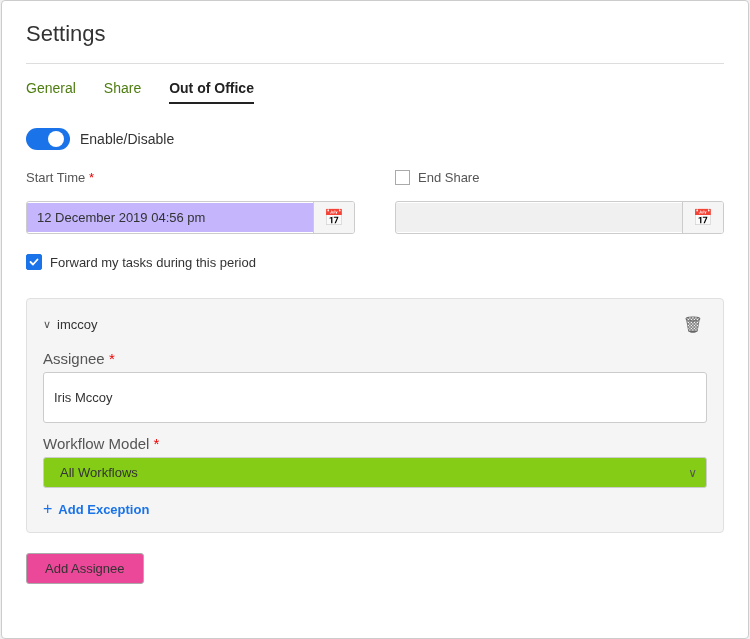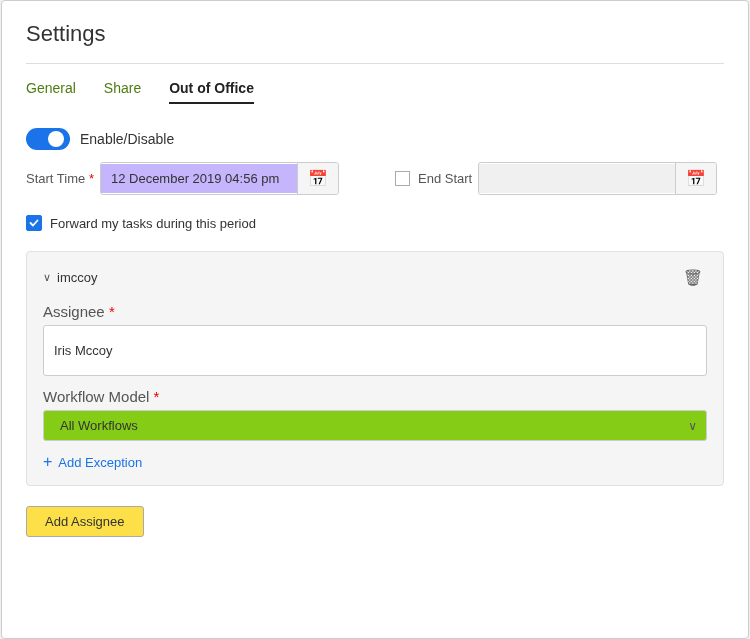--- a/index.html
+++ b/index.html
@@ -45,21 +45,21 @@
     }
     .tab.active {
       color: #222;
       font-weight: 600;
       border-bottom: 2px solid #222;
     }
     .enable-row {
       display: flex;
       align-items: center;
       gap: 10px;
-      margin-bottom: 12px;
+      margin-bottom: 20px;
     }
     .toggle-switch {
       position: relative;
       width: 44px;
       height: 22px;
       cursor: pointer;
     }
     .toggle-switch .track {
       width: 44px;
       height: 22px;
@@ -79,24 +79,23 @@
       font-size: 14px;
       color: #333;
     }
     .time-row {
       display: flex;
       gap: 40px;
       margin-bottom: 20px;
     }
     .time-group {
       display: flex;
-      flex-direction: row;
-      gap: 6px;
+      flex-direction: column;
+      gap: 16px;
       flex: 1;
-      align-items: center;
     }
     .field-label {
       font-size: 13px;
       color: #555;
     }
     .field-label .required {
       color: #e00;
     }
     .time-input-wrapper {
       display: flex;
@@ -140,21 +139,21 @@
       width: 15px;
       height: 15px;
       border: 1px solid #aaa;
       background: #fff;
       cursor: pointer;
     }
     .forward-row {
       display: flex;
       align-items: center;
       gap: 8px;
-      margin-bottom: 20px;
+      margin-bottom: 28px;
     }
     .checked-box {
       width: 16px;
       height: 16px;
       background: #1a73e8;
       border: 1px solid #1a73e8;
       border-radius: 2px;
       display: flex;
       align-items: center;
       justify-content: center;
@@ -250,30 +249,30 @@
     .add-exception-row {
       display: flex;
       align-items: center;
       gap: 6px;
       margin-top: 6px;
       cursor: pointer;
     }
     .add-exception-label {
       font-size: 13px;
       color: #1a73e8;
-      font-weight: 400;
+      font-weight: 700;
     }
     .add-plus {
       font-size: 16px;
       color: #1a73e8;
       font-weight: 400;
     }
     .add-assignee-btn {
       padding: 7px 18px;
-      background: #fde047;
+      background: #ec4899;
       border: 1px solid #aaa;
       border-radius: 3px;
       font-size: 13px;
       color: #333;
       cursor: pointer;
       margin-top: 4px;
     }
   </style>
 </head>
 <body>
@@ -306,21 +305,21 @@
         <input class="time-input" type="text" value="12 December 2019 04:56 pm" style="">
         <button class="cal-btn">
           <span>📅</span>
         </button>
       </div>
     </div>
 
     <div class="time-group">
       <div class="end-time-checkbox-wrapper">
         <div class="end-checkbox"></div>
-        <label class="field-label">End Start</label>
+        <label class="field-label">End Share</label>
       </div>
       <div class="time-input-wrapper">
         <input class="time-input disabled" type="text" disabled="" style="">
         <button class="cal-btn disabled" disabled="">
           <span>📅</span>
         </button>
       </div>
     </div>
   </div>
 

